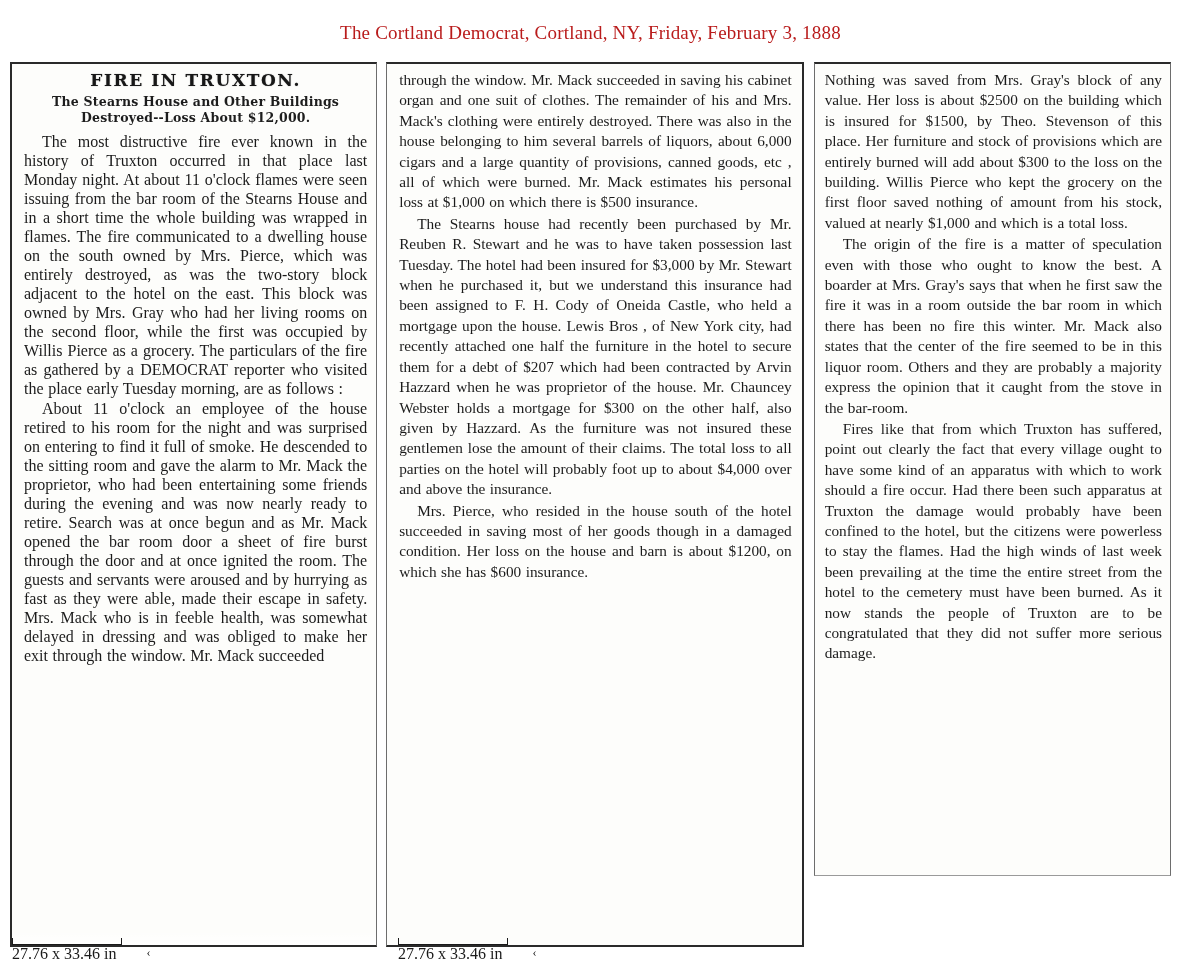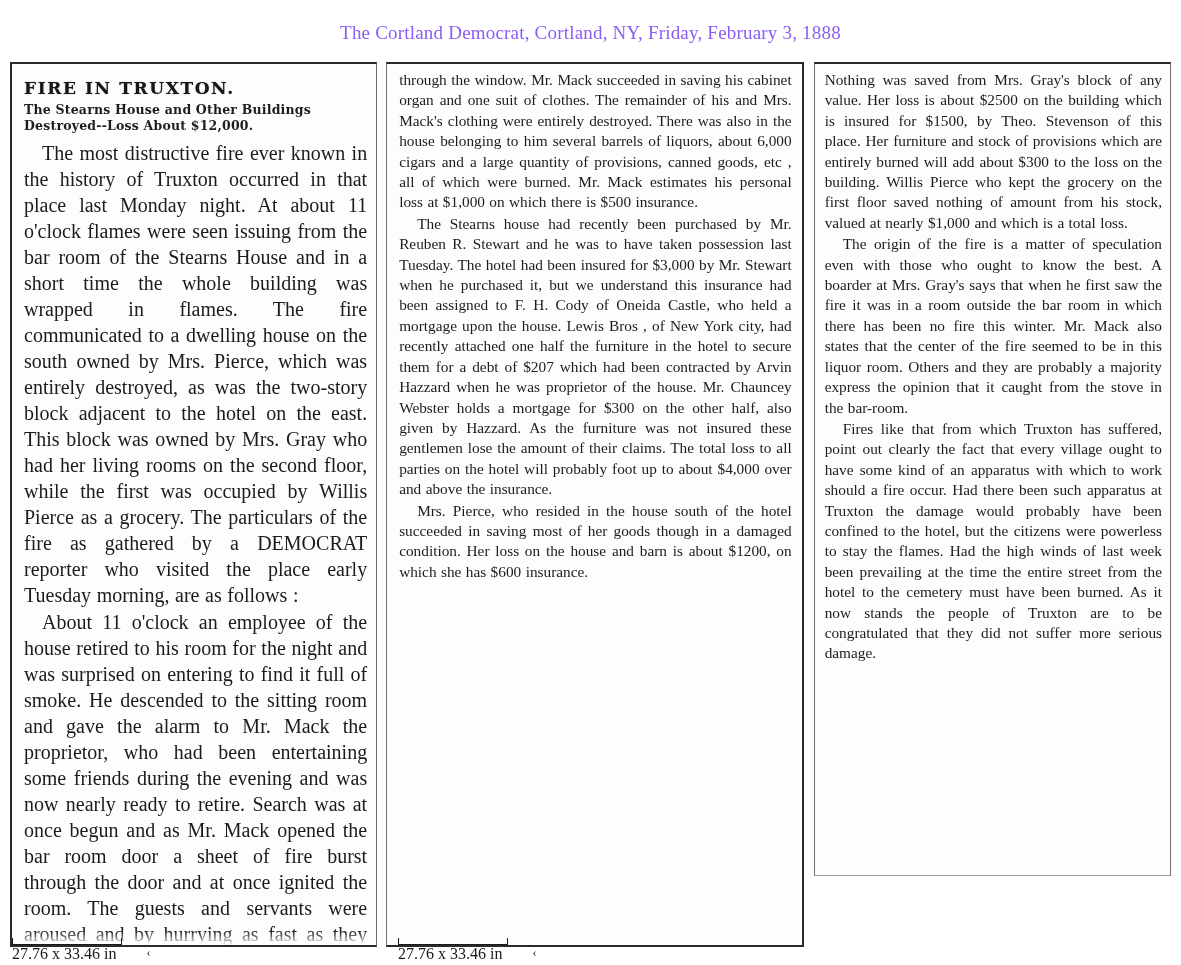--- a/index.html
+++ b/index.html
@@ -12,21 +12,21 @@
     height: 965px;
     font-family: "Liberation Serif", serif;
     color: #1a1a1a;
     overflow: hidden;
     position: relative;
   }
   .page-header {
     text-align: center;
     font-size: 19px;
     font-family: "Liberation Serif", serif;
-    color: #8b5cf6;
+    color: #b91c1c;
     padding-top: 22px;
     letter-spacing: 0.2px;
   }
   .scan-area {
     position: absolute;
     top: 62px;
     left: 10px;
     width: 1161px;
     height: 885px;
     display: flex;
@@ -59,44 +59,46 @@
     width: 369px;
     margin-left: 10px;
     border-top: 2px solid #2a2a2a;
     border-left: 1px solid #6d6d6d;
     border-right: 1px solid #6d6d6d;
     border-bottom: 1px solid #9a9a9a;
     padding: 6px 8px 0 10px;
     height: 814px;
   }
   .headline {
+    text-align: center;
     font-family: "DejaVu Serif", serif;
     font-weight: bold;
     font-size: 17px;
     letter-spacing: 1.6px;
     color: #171717;
-    margin: 8px 0 4px 0;
+    margin: 0 0 4px 0;
     text-shadow: 0 0 1px rgba(0,0,0,0.5);
   }
   .subhead {
+    text-align: center;
     font-family: "DejaVu Serif", serif;
     font-weight: bold;
     font-size: 12.5px;
     line-height: 16px;
     letter-spacing: 0.2px;
     color: #1d1d1d;
     margin: 0 0 6px 0;
   }
   .body-text p {
     margin: 0 0 1px 0;
     text-indent: 18px;
     text-align: justify;
     font-family: "Liberation Serif", serif;
-    font-size: 20px;
-    line-height: 26px;
+    font-size: 16px;
+    line-height: 19px;
     color: #1b1b1b;
     word-spacing: 0.6px;
     -webkit-font-smoothing: none;
   }
   .col-2 .body-text p, .col-3 .body-text p {
     font-size: 15.3px;
     line-height: 20.4px;
   }
   .body-text p.cont {
     text-indent: 0;

